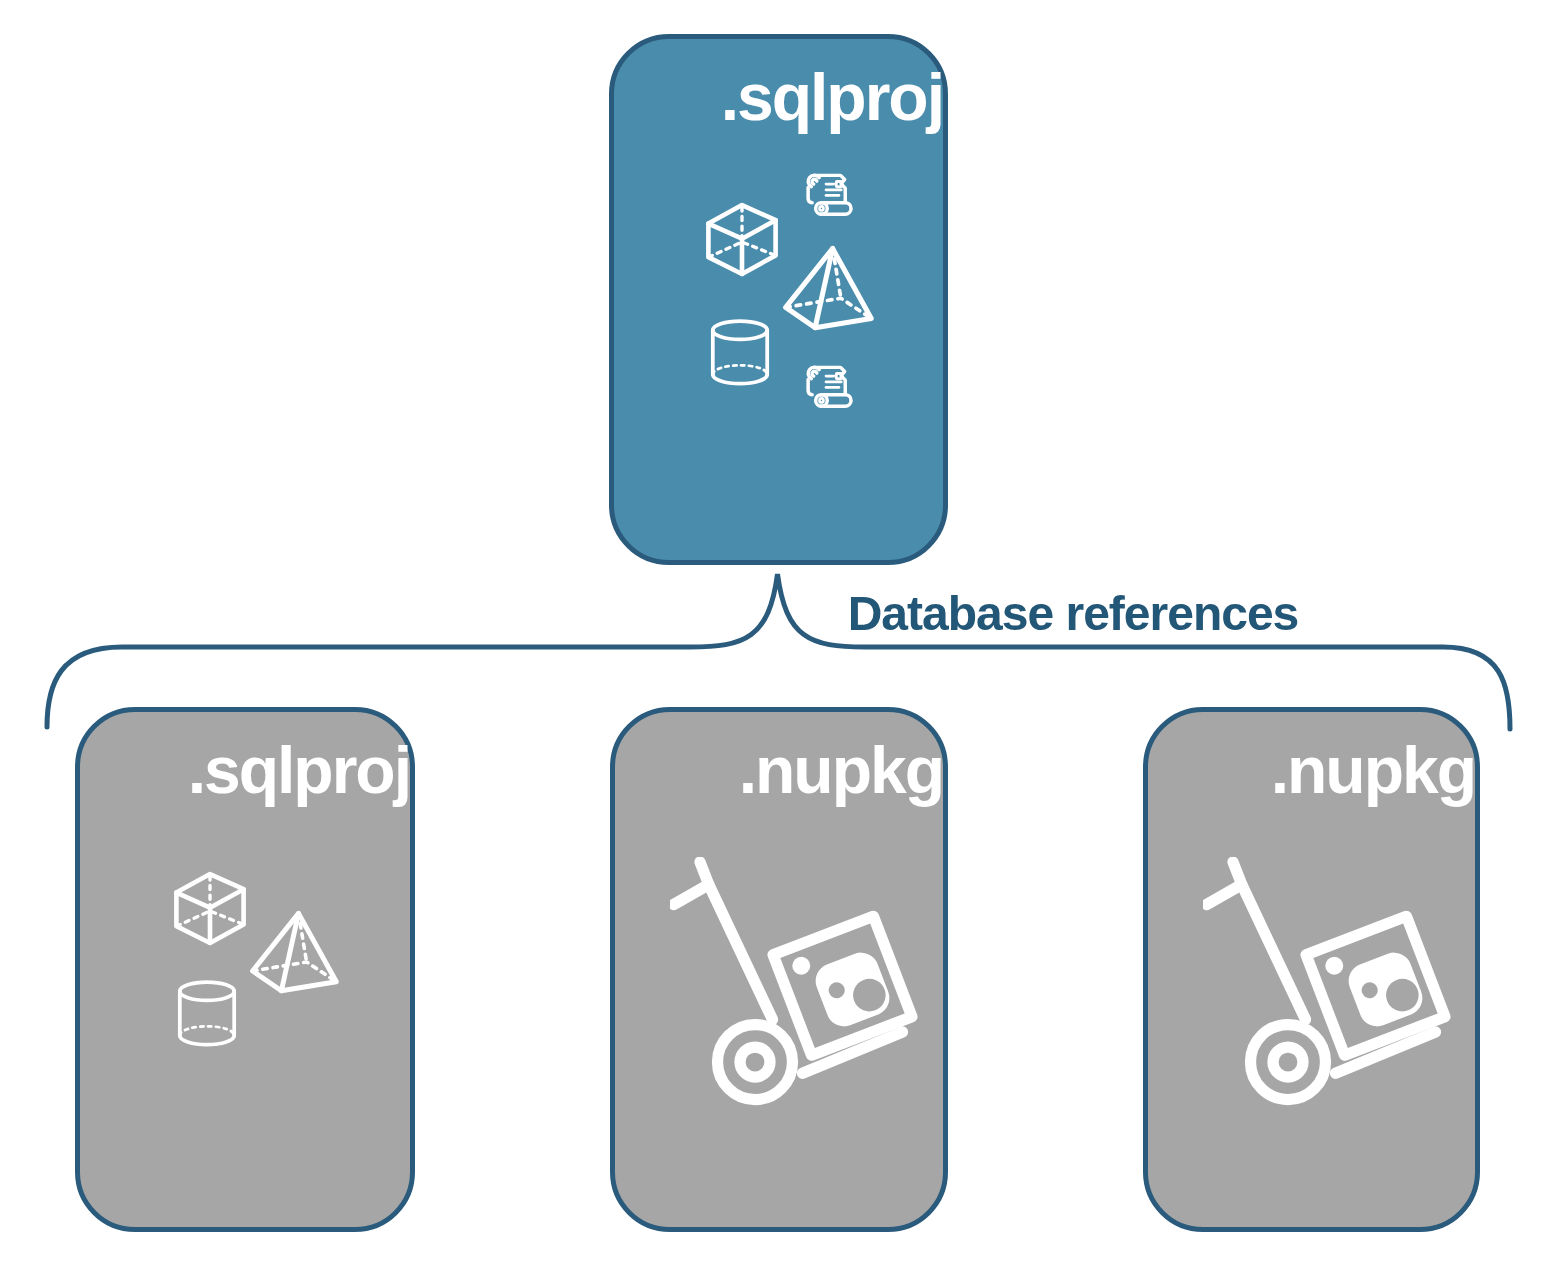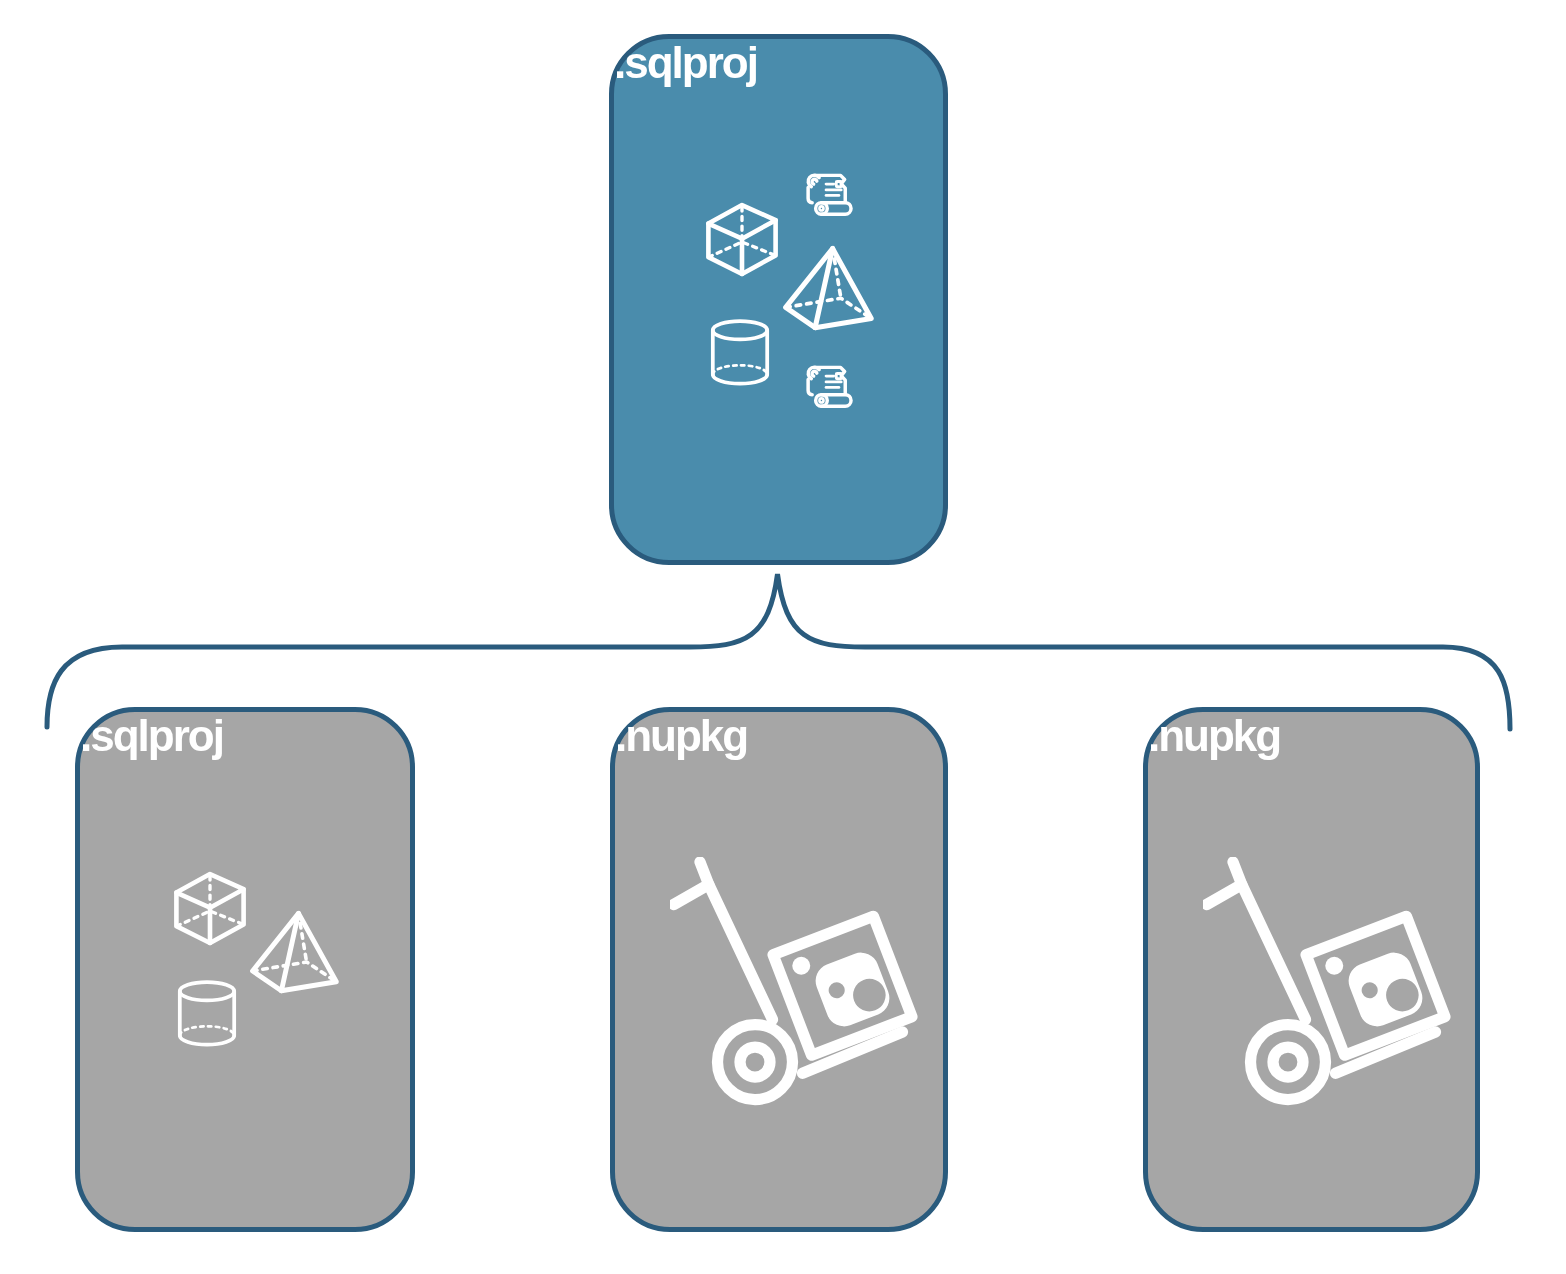--- a/index.html
+++ b/index.html
@@ -17,22 +17,22 @@
     position:relative;width:1566px;height:1274px;background:var(--background);
     font-family:"Liberation Sans",sans-serif;overflow:hidden;
   }
   .card{
     position:absolute;box-sizing:border-box;
     border:5px solid var(--node-border);border-radius:60px;
   }
   .card.parent{background:var(--parent-fill);}
   .card.child{background:var(--child-fill);}
   .card-title{
-    text-align:left;
-    font-size:44px;font-weight:800;letter-spacing:-2px;
+    margin-top:22px;text-align:right;
+    font-size:66px;font-weight:800;letter-spacing:-2px;
     color:var(--node-label-color);line-height:1.1;
   }
   .icon{position:absolute;color:var(--icon-color);display:block;}
   .brace{position:absolute;left:0;top:0;width:1566px;height:1274px;pointer-events:none;}
   .brace path{stroke:var(--brace-line);stroke-width:5;fill:none;stroke-linecap:round;}
   .edge-label{
     position:absolute;left:832px;top:586px;width:482px;
     text-align:center;font-size:48px;font-weight:800;letter-spacing:-1px;
     color:var(--edge-label-color);
   }
@@ -99,20 +99,21 @@
     <circle cx="52.5" cy="43.5" r="3.6" fill="currentColor" stroke="none"></circle>
   </symbol>
 </svg>
 
 <div class="canvas">
 
   <svg class="brace" viewBox="0 0 1566 1274">
     <path d="M47 727 C47 684 60 647 122 647 L690 647 C745 647 769 638 777.5 574 C786 638 810 647 865 647 L1443 647 C1501 647 1510 684 1510 729"></path>
   </svg>
 
+  <div class="edge-label">Database references</div>
 
   <div class="card parent" style="left:609px;top:34px;width:339px;height:531px;">
     <div class="card-title">.sqlproj</div>
     <svg class="icon" style="left:186px;top:130px;width:58px;height:58px;">
         <use href="#i-scroll"></use>
       </svg>
     <svg class="icon" style="left:84px;top:156px;width:88px;height:84px;">
         <use href="#i-cube"></use>
       </svg>
     <svg class="icon" style="left:162px;top:204px;width:104px;height:92px;">

